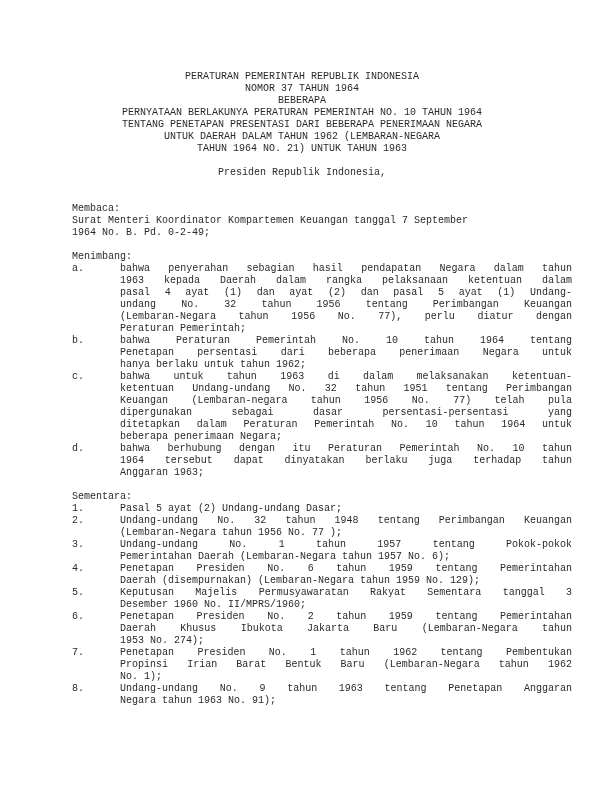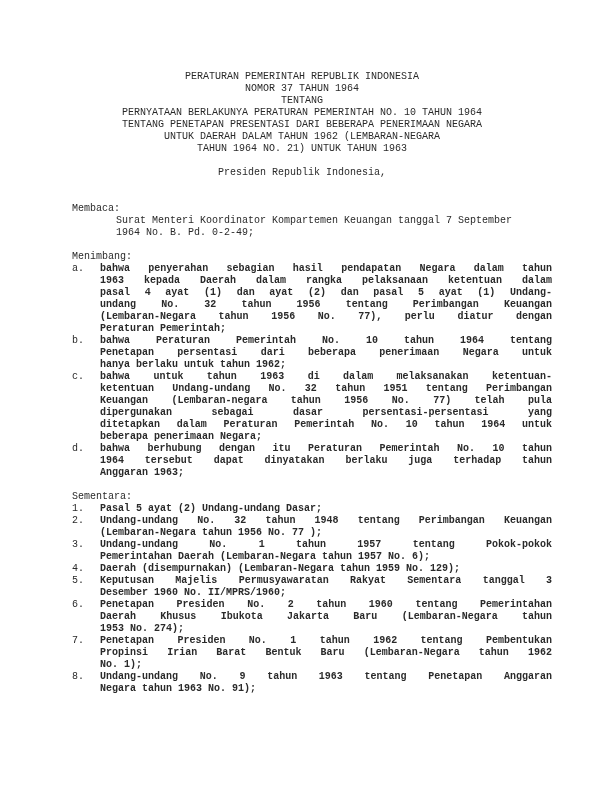--- a/index.html
+++ b/index.html
@@ -5,38 +5,38 @@
   html, body { margin: 0; padding: 0; background: #ffffff; }
   body { width: 612px; height: 792px; position: relative; overflow: hidden; }
   .page {
     position: absolute; left: 0; top: 0; width: 612px; height: 792px; background: #ffffff;
     font-family: "Liberation Mono", "DejaVu Sans Mono", monospace;
     font-size: 10px; line-height: 12px; color: #2a2a2a;
   }
   .title-block { position: absolute; left: 72px; top: 71px; width: 460px; text-align: center; }
   .title-block div { white-space: pre; height: 12px; }
   .body-block { position: absolute; left: 72px; top: 203px; width: 482px; }
-  .line { height: 12px; white-space: pre; margin-left: 44px; }
+  .line { height: 12px; white-space: pre; }
   .blank { height: 12px; }
   .section-label { height: 12px; white-space: pre; }
   .item { position: relative; }
   .item .marker { position: absolute; left: 0; top: 0; white-space: pre; }
-  .item .content { margin-left: 28px; width: 452px; font-weight: bold; }
+  .item .content { margin-left: 48px; width: 452px; }
   .jl { display: block; height: 12px; text-align: justify; text-align-last: justify; white-space: normal; overflow: hidden; }
   .ll { display: block; height: 12px; white-space: pre; }
 </style>
 </head>
 <body>
 
 <div class="page">
 
   <div class="title-block">
     <div>PERATURAN PEMERINTAH REPUBLIK INDONESIA</div>
     <div>NOMOR 37 TAHUN 1964</div>
-    <div>TENTANG</div>
+    <div>BEBERAPA</div>
     <div>PERNYATAAN BERLAKUNYA PERATURAN PEMERINTAH NO. 10 TAHUN 1964</div>
     <div>TENTANG PENETAPAN PRESENTASI DARI BEBERAPA PENERIMAAN NEGARA</div>
     <div>UNTUK DAERAH DALAM TAHUN 1962 (LEMBARAN-NEGARA</div>
     <div>TAHUN 1964 NO. 21) UNTUK TAHUN 1963</div>
     <div class="blank"></div>
     <div>Presiden Republik Indonesia,</div>
   </div>
 
   <div class="body-block">
 
@@ -116,36 +116,37 @@
         <span class="marker">3.</span>
         <div class="content">
           <span class="jl">Undang-undang No. 1 tahun 1957 tentang Pokok-pokok</span>
           <span class="ll">Pemerintahan Daerah (Lembaran-Negara tahun 1957 No. 6);</span>
         </div>
       </div>
 
       <div class="item">
         <span class="marker">4.</span>
         <div class="content">
+          <span class="jl">Penetapan Presiden No. 6 tahun 1959 tentang Pemerintahan</span>
           <span class="ll">Daerah (disempurnakan) (Lembaran-Negara tahun 1959 No. 129);</span>
         </div>
       </div>
 
       <div class="item">
         <span class="marker">5.</span>
         <div class="content">
           <span class="jl">Keputusan Majelis Permusyawaratan Rakyat Sementara tanggal 3</span>
           <span class="ll">Desember 1960 No. II/MPRS/1960;</span>
         </div>
       </div>
 
       <div class="item">
         <span class="marker">6.</span>
         <div class="content">
-          <span class="jl">Penetapan Presiden No. 2 tahun 1960 tentang Pemerintahan</span>
+          <span class="jl">Penetapan Presiden No. 2 tahun 1959 tentang Pemerintahan</span>
           <span class="jl">Daerah Khusus Ibukota Jakarta Baru (Lembaran-Negara tahun</span>
           <span class="ll">1953 No. 274);</span>
         </div>
       </div>
 
       <div class="item">
         <span class="marker">7.</span>
         <div class="content">
           <span class="jl">Penetapan Presiden No. 1 tahun 1962 tentang Pembentukan</span>
           <span class="jl">Propinsi Irian Barat Bentuk Baru (Lembaran-Negara tahun 1962</span>

